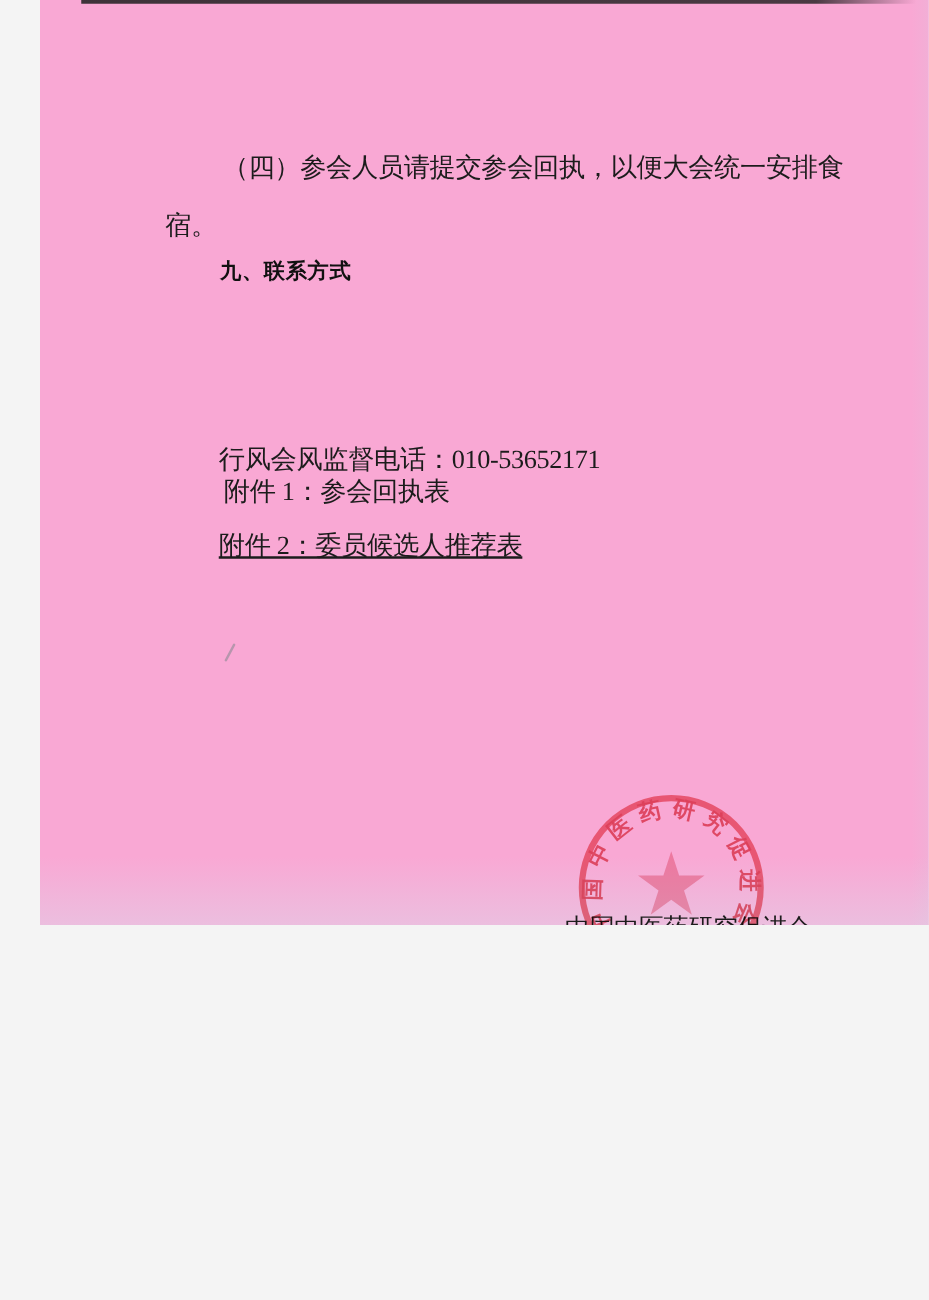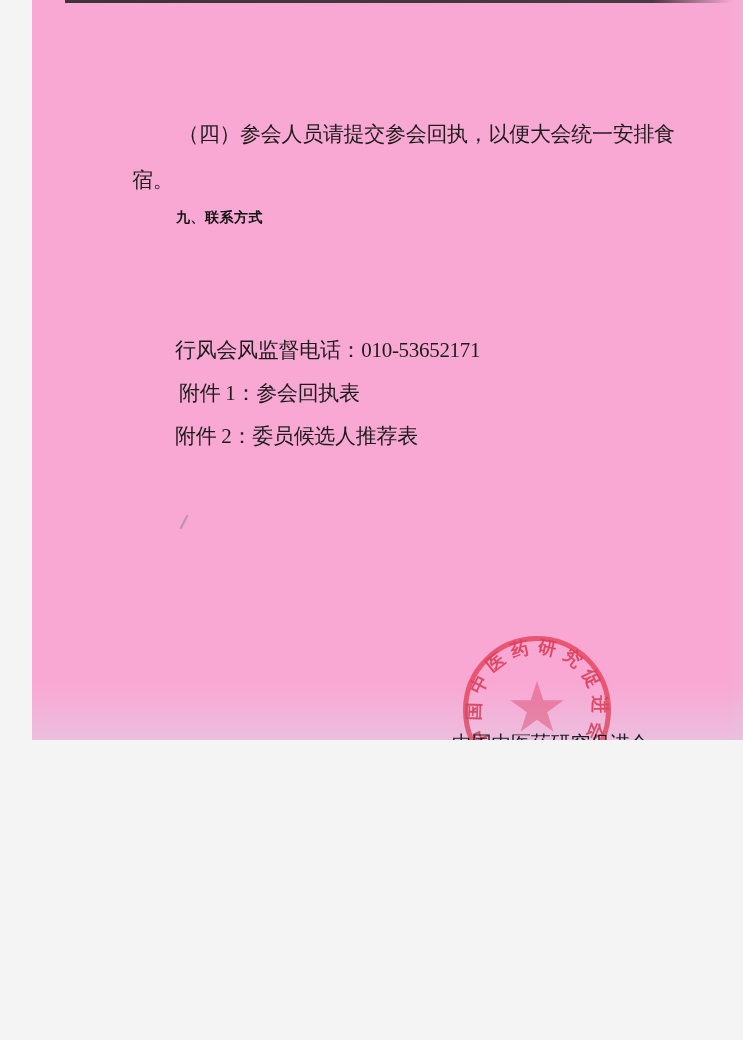--- a/index.html
+++ b/index.html
@@ -40,22 +40,22 @@
   }
   
   .line{
     position:absolute;
     font-size:21px;line-height:1.15;
     letter-spacing:-0.3px;
     white-space:pre;
     color:#1c1c1c;
   }
   .heading{
-    font-family:Liberation Sans, sans-serif;
-    font-weight:bold;font-size:14px;letter-spacing:0.5px;color:#111;
+    font-family:Liberation Mono, monospace;
+    font-weight:bold;font-size:17px;letter-spacing:0.5px;color:#111;
   }
   .sig{font-size:20px;}
   .footer{
     position:absolute;left:0;right:0;top:981px;
     text-align:center;font-size:15px;color:#3a3a3a;letter-spacing:1px;
   }
   
   .seal{
     position:absolute;left:425px;top:630px;width:160px;height:160px;
     mix-blend-mode:multiply;opacity:.9;
@@ -75,24 +75,24 @@
   <div class="right-edge-shadow"></div>
   <div class="bottom-edge-tint"></div>
   <div class="scratch-mark"></div>
   <div class="dust-speck"></div>
 
   <div class="line" style="left:146px;top:122px;">（四）参会人员请提交参会回执，以便大会统一安排食</div>
   <div class="line" style="left:100px;top:168px;">宿。</div>
 
   <div class="line heading" style="left:144px;top:209px;">九、联系方式</div>
 
-  <div class="line" style="left:143px;top:338px;">行风会风监督电话：010-53652171</div>
+  <div class="line" style="left:143px;top:355px;">行风会风监督电话：010-53652171</div>
 
   <div class="line" style="left:147px;top:381px;">附件 1：参会回执表</div>
-  <div class="line" style="left:143px;top:424px;">附件 2：委员候选人推荐表</div>
+  <div class="line" style="left:143px;top:424px;text-decoration:underline;">附件 2：委员候选人推荐表</div>
 
   <div class="line sig" style="left:420px;top:732px;">中国中医药研究促进会</div>
 
   <div class="seal">
     <svg width="160" height="160" viewBox="0 0 160 160">
       <defs>
         <path id="sealArc" d="M 39.7 120.3 A 57 57 0 1 1 120.3 120.3" fill="none"></path>
       </defs>
       <circle cx="80" cy="80" r="71.5" fill="none" stroke="#e85660" stroke-width="5" stroke-opacity="0.82"></circle>
       <polygon points="80,51 86.3,70.3 106.6,70.3 90.2,82.3 96.5,101.7 80,89.7 63.5,101.7 69.8,82.3 53.4,70.3 73.7,70.3" fill="#efa0ae" fill-opacity="0.85"></polygon>

